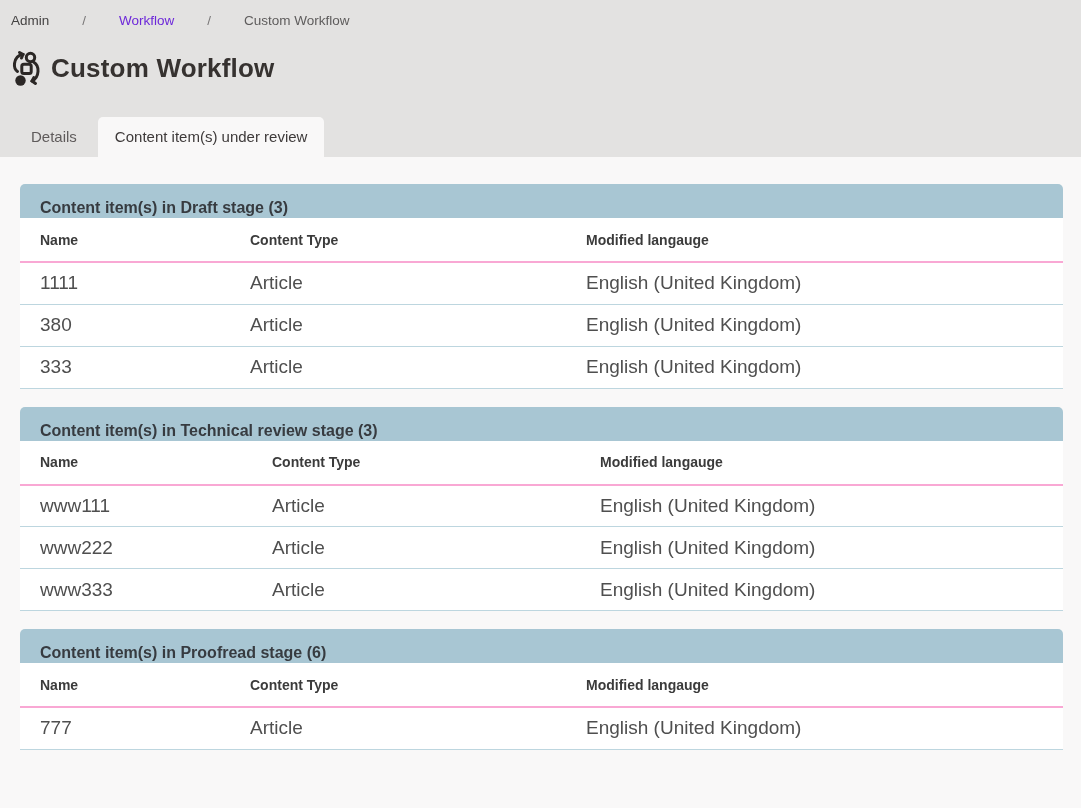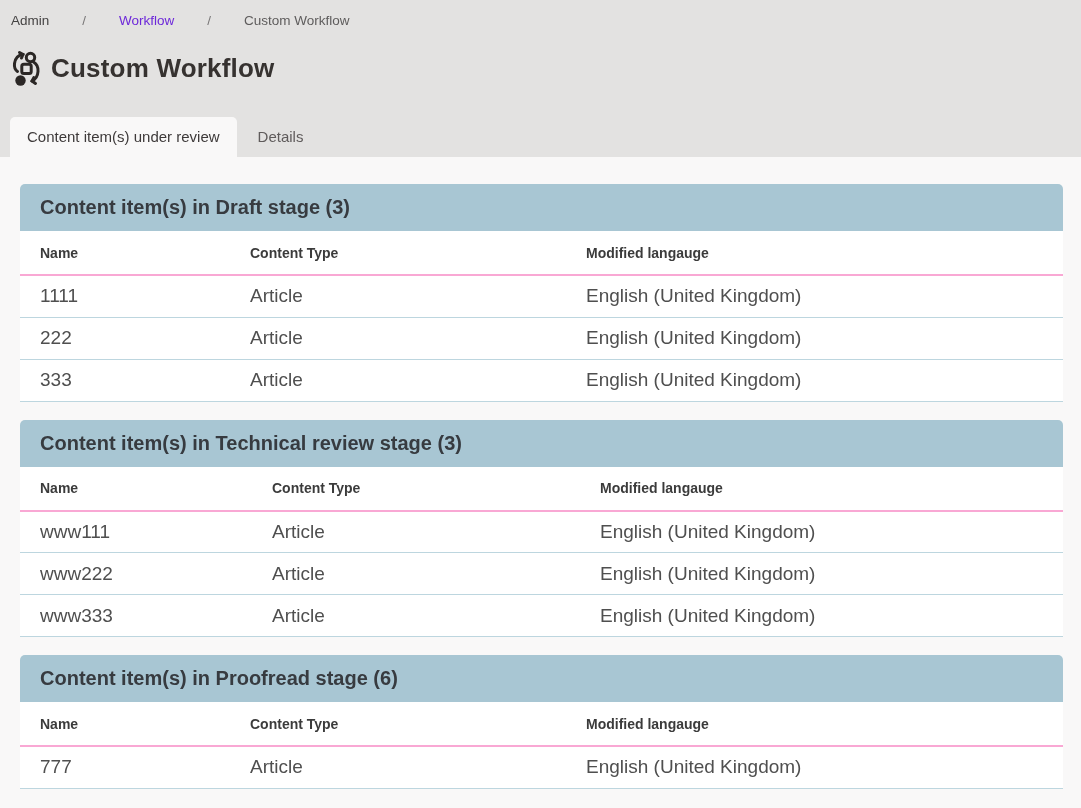--- a/index.html
+++ b/index.html
@@ -73,24 +73,24 @@
   
   .content {
     padding: 27px 18px 0 20px;
     background: #f9f8f8;
   }
 
   .card { margin-bottom: 18px; }
   .section-header {
     background: #a8c6d3;
     border-radius: 5px 5px 0 0;
-    height: 47px;
+    height: 34px;
     line-height: 47px;
     padding-left: 20px;
-    font-size: 20px;
+    font-size: 16px;
     font-weight: bold;
     color: #373b40;
   }
   .card table {
     width: 100%;
     border-collapse: collapse;
     table-layout: fixed;
     background: #ffffff;
   }
   .card th {
@@ -140,22 +140,22 @@
 
       <circle class="f" cx="10.5" cy="30.5" r="5.2" stroke="none"></circle>
 
       <path d="M 23.5 12 Q 28.5 15 28 21.5 Q 27.5 28.5 22 31"></path>
       <path d="M 25.5 33.5 L 22 31 L 23.8 27.6" stroke-width="2.6"></path>
     </svg>
     <h1>Custom Workflow</h1>
   </div>
 
   <div class="tab-bar">
+      <div class="tab">Details</div>
       <div class="tab active">Content item(s) under review</div>
-      <div class="tab">Details</div>
     </div>
 </div>
 
 <div class="content">
   <div class="card s0">
     <div class="section-header">
       <span class="section-title">Content item(s) in Draft stage (3)</span>
     </div>
     <table>
       <thead>
@@ -165,21 +165,21 @@
             <th>Modified langauge</th>
           </tr>
         </thead>
       <tbody>
           <tr>
             <td>1111</td>
             <td>Article</td>
             <td>English (United Kingdom)</td>
           </tr>
           <tr>
-            <td>222</td>
+            <td>380</td>
             <td>Article</td>
             <td>English (United Kingdom)</td>
           </tr>
           <tr>
             <td>333</td>
             <td>Article</td>
             <td>English (United Kingdom)</td>
           </tr>
         </tbody>
     </table>

